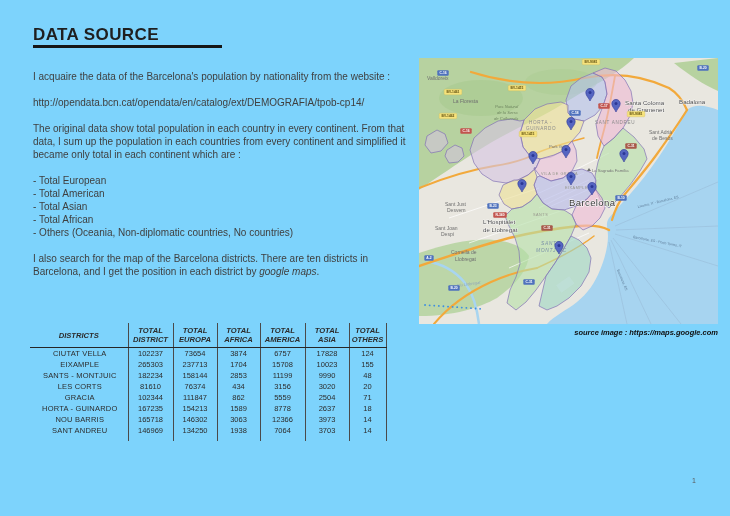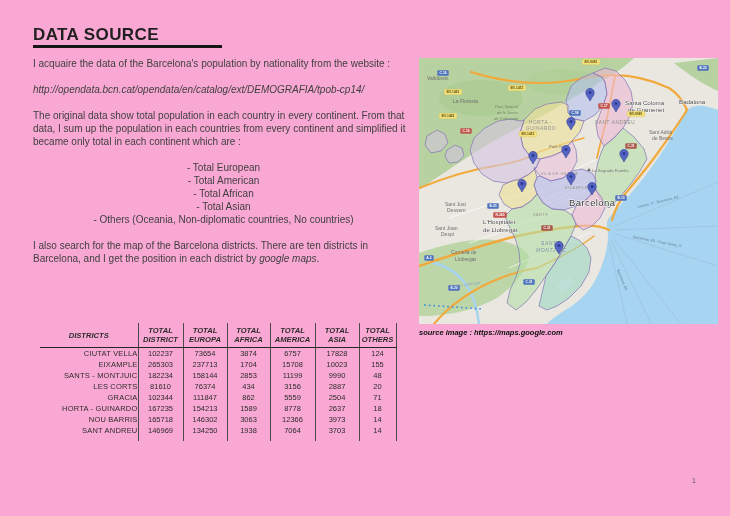--- a/index.html
+++ b/index.html
@@ -1,31 +1,31 @@
 <!DOCTYPE html>
 <html><head>
 <meta charset="utf-8">
 <style>
   html,body{margin:0;padding:0;background:#888;}
-  .page{position:relative;width:730px;height:516px;background:#f9a8d4;overflow:hidden;
+  .page{position:relative;width:730px;height:516px;background:#7dd3fc;overflow:hidden;
         font-family:"Liberation Sans",sans-serif;color:#3f3f3f;}
   
   .title{position:absolute;left:33px;top:25px;font-size:17px;font-weight:bold;color:#1f1f1f;letter-spacing:.4px;}
   .title-rule{position:absolute;left:33px;top:45px;width:189px;height:3.2px;background:#161616;}
   
-  .intro{position:absolute;left:33px;top:57px;width:381px;font-size:10px;line-height:13px;}
+  .intro{position:absolute;left:33px;top:70px;width:381px;font-size:10px;line-height:13px;}
   .intro p{margin:0 0 13px 0;}
-  .intro .url{font-style:italic;overflow-wrap:anywhere;}
+  .intro .url{overflow-wrap:anywhere;}
   .bullets{margin:0 0 13px 0;}
-  .bullets div{line-height:13px;text-align:center;}
+  .bullets div{line-height:13px;}
   .it{font-style:italic;margin-top:26px;}
   
   .map-wrap{position:absolute;left:419px;top:58px;width:286px;height:266px;}
   .map-wrap svg{display:block;font-family:"Liberation Sans",sans-serif;}
-  .map-caption{position:absolute;left:419px;top:328px;width:299px;
+  .map-caption{position:absolute;left:419px;top:328px;width:299px;text-align:right;
                font-size:7.5px;font-weight:bold;font-style:italic;color:#101010;}
   .m-town{font-size:5px;fill:#6f6f6f;}
   .m-town-sm{font-size:4.2px;fill:#757575;}
   .m-city{font-size:6.2px;fill:#454545;paint-order:stroke;stroke:#ffffff;stroke-width:.7;}
   .m-big{font-size:9.5px;fill:#353535;letter-spacing:.4px;paint-order:stroke;stroke:#ffffff;stroke-width:1;}
   .m-district{font-size:4.6px;fill:#8b8b8b;letter-spacing:.7px;}
   .m-neigh{font-size:3.8px;fill:#98988e;letter-spacing:.5px;}
   .m-park{font-size:4.2px;fill:#6f8660;font-style:italic;}
   .m-ferry{font-size:3.5px;fill:#5f7d99;}
   .m-water-it{font-size:4px;fill:#8fa6b8;font-style:italic;}
@@ -33,28 +33,28 @@
   .bg-b{fill:#4f72bd;} .bt-b{fill:#fff;font-size:3.3px;font-weight:bold;}
   .bg-y{fill:#f6e27b;stroke:#c9b75a;stroke-width:.3;} .bt-y{fill:#5d4e10;font-size:3.3px;font-weight:bold;}
   .bg-r{fill:#c2544e;} .bt-r{fill:#fff;font-size:3.3px;font-weight:bold;}
   .bg-n{fill:#a8594a;} .bt-n{fill:#fff;font-size:3.3px;font-weight:bold;}
   .dist{fill-opacity:.62;stroke:#8272b4;stroke-width:.7;}
   .road-o{fill:none;stroke:#f2a93b;stroke-linecap:round;}
   .road-w{stroke:#ffffff;stroke-width:.8;opacity:.85;}
   .ferry-line{stroke:#93b3cc;stroke-width:.5;opacity:.8;}
   .dotline{stroke:#3f8fe0;stroke-width:1.8;stroke-dasharray:.1 4.5;stroke-linecap:round;fill:none;}
   
-  .data-table{position:absolute;left:40px;top:323px;border-collapse:collapse;table-layout:fixed;
+  .data-table{position:absolute;left:30px;top:323px;border-collapse:collapse;table-layout:fixed;
               font-size:7.5px;color:#2c2c2c;}
   .data-table th,.data-table td{padding:0;overflow:hidden;white-space:nowrap;}
   .data-table thead th{font-style:italic;font-weight:bold;text-align:center;vertical-align:middle;
               height:24px;line-height:9px;border-bottom:1.6px solid #262626;font-size:7.6px;}
   .data-table td{height:11px;line-height:11px;}
   .data-table td.num{text-align:center;}
-  .data-table td.name{text-align:right;padding-left:2px;letter-spacing:.2px;}
+  .data-table td.name{text-align:center;padding-left:2px;letter-spacing:.2px;}
   .data-table th + th,.data-table td + td{border-left:1px solid #4a4a4a;}
   .data-table th:last-child,.data-table td:last-child{border-right:1px solid #4a4a4a;}
   .data-table tfoot td{height:5px;}
   
   .page-num{position:absolute;left:688px;top:477px;width:12px;text-align:center;font-size:7px;color:#5a5a5a;}
 </style>
 </head>
 <body>
 
 <div class="page">
@@ -62,22 +62,22 @@
   <div class="title">DATA SOURCE</div>
   <div class="title-rule"></div>
 
   <div class="intro">
     <p>I acquaire the data of the Barcelona's population by nationality from the website :</p>
     <p class="url">http://opendata.bcn.cat/opendata/en/catalog/ext/DEMOGRAFIA/tpob-cp14/</p>
     <p>The original data show total population in each country in every continent. From that data, I sum up the population in each countries from every conti­nent and simplified it became only total in each continent which are :</p>
     <div class="bullets">
       <div>- Total European</div>
       <div>- Total American</div>
+      <div>- Total Asian</div>
       <div>- Total African</div>
-      <div>- Total Asian</div>
       <div>- Others (Oceania, Non-diplomatic countries, No countries)</div>
     </div>
     <p><span>I also search for the map of the Barcelona districts. There are ten districts in Barcelona, and I get the position in each district by </span><span class="it">google maps</span><span>.</span></p>
   </div>
 
   <div class="map-wrap">
     <svg width="299" height="266" viewBox="0 0 299 266">
       <defs>
         <g id="pin">
           <path d="M0,0 C-1.1,-2.9 -4.2,-5.2 -4.2,-8.4 A4.2,4.2 0 1 1 4.2,-8.4 C4.2,-5.2 1.1,-2.9 0,0 Z" fill="#5565c1" stroke="#2c3896" stroke-width="0.6"></path>
@@ -344,21 +344,21 @@
           <td class="num">11199</td>
           <td class="num">9990</td>
           <td class="num">48</td>
         </tr>
         <tr>
           <td class="name">LES CORTS</td>
           <td class="num">81610</td>
           <td class="num">76374</td>
           <td class="num">434</td>
           <td class="num">3156</td>
-          <td class="num">2887</td>
+          <td class="num">3020</td>
           <td class="num">20</td>
         </tr>
         <tr>
           <td class="name">GRACIA</td>
           <td class="num">102344</td>
           <td class="num">111847</td>
           <td class="num">862</td>
           <td class="num">5559</td>
           <td class="num">2504</td>
           <td class="num">71</td>

